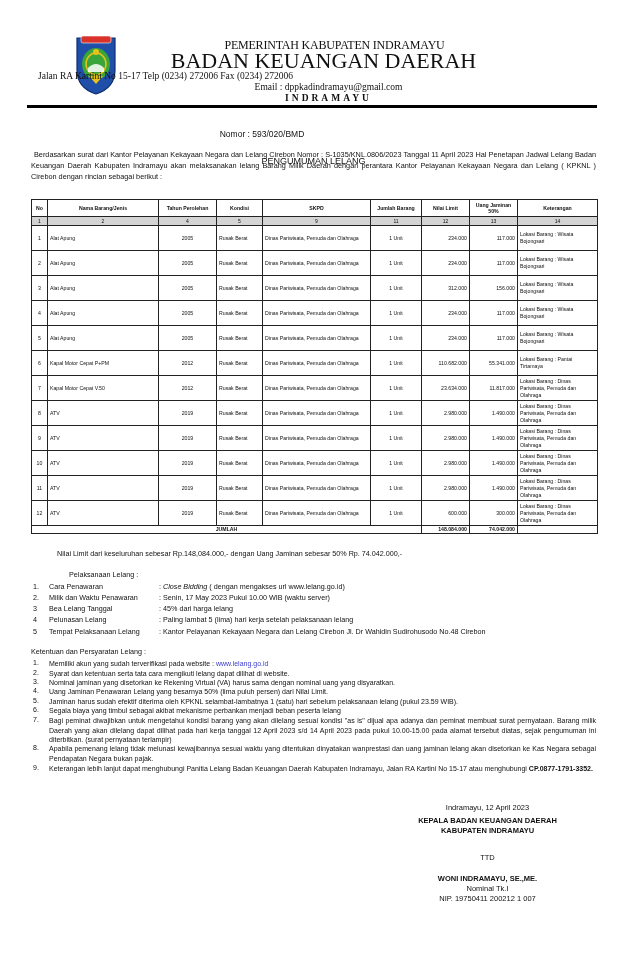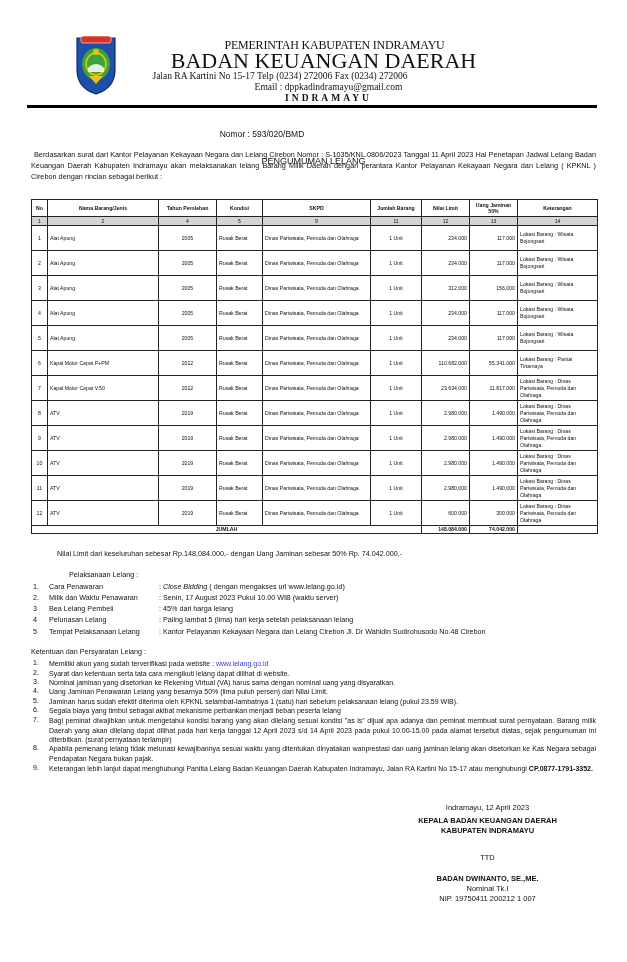--- a/index.html
+++ b/index.html
@@ -3,21 +3,21 @@
 <meta charset="utf-8">
 <style>
   html, body { margin:0; padding:0; background:#ffffff; }
   body { width:627px; height:962px; position:relative; overflow:hidden; color:#111; font-family:"Liberation Sans", sans-serif; }
   .abs { position:absolute; }
   .serif { font-family:"Liberation Serif", serif; }
   
   .logo { left:73px; top:32px; width:46px; height:64px; }
   .lh-gov { left:0; width:627px; top:38px; text-align:center; font-size:12px; letter-spacing:-0.2px; padding-left:30px; box-sizing:border-box;margin-left:6px; }
   .lh-title { left:0; width:627px; top:49px; text-align:center; font-size:22px; letter-spacing:0px; padding-left:20px; box-sizing:border-box; line-height:24px; }
-  .lh-addr { left:0; width:522px; top:71px; text-align:center; font-size:9.5px; padding-left:38px; box-sizing:border-box; }
+  .lh-addr { left:0; width:522px; top:71px; font-size:9.5px; padding-left:38px; box-sizing:border-box; }
   .lh-email { left:0; width:627px; top:82px; text-align:center; font-size:9.5px; padding-left:30px; box-sizing:border-box; }
   .lh-city { left:0; width:627px; top:93px; text-align:center; font-size:9.5px; font-weight:bold; letter-spacing:3px; padding-left:30px; box-sizing:border-box; }
   .rule { left:27px; top:105px; width:570px; height:3px; background:#000; }
   .doc-title { left:0; width:627px; top:116px; text-align:center; font-size:9px; font-weight:normal;margin-top:40px; }
   .doc-num { left:0; width:524px; top:129px; text-align:center; font-size:8.5px; }
   .intro { left:31px; width:565px; top:149px; font-size:7.3px; line-height:11px; text-align:justify; text-indent:3px; }
   
   table.auction { position:absolute; left:31px; top:199px; width:566px; border-collapse:collapse; font-size:5.2px; table-layout:fixed; }
   table.auction th, table.auction td { border:1px solid #222; padding:0 2px; vertical-align:middle; overflow:hidden; }
   table.auction th { font-weight:bold; text-align:center; height:16px; line-height:6px; }
@@ -249,25 +249,25 @@
 <div class="abs sec-h" style="left:31px; top:570px;margin-left:38px;">Pelaksanaan Lelang :</div>
 <div class="abs list" style="left:31px; top:582px; width:570px; height:60px;" id="pelaksanaan-list">
     <div class="li" style="top: 0px; left: 0px;">
       <span class="num" style="left:2px">1.</span>
       <span class="num" style="left:18px">Cara Penawaran</span>
       <span class="num" style="left:128px;white-space:nowrap"><span>: </span><i>Close Bidding</i><span> ( dengan mengakses url www.lelang.go.id)</span></span>
     </div>
     <div class="li" style="top: 11px; left: 0px;">
       <span class="num" style="left:2px">2.</span>
       <span class="num" style="left:18px">Milik dan Waktu Penawaran</span>
-      <span class="num" style="left:128px;white-space:nowrap"><span>: </span><i></i><span>Senin, 17 August 2023 Pukul 10.00  WIB (waktu server)</span></span>
+      <span class="num" style="left:128px;white-space:nowrap"><span>: </span><i></i><span>Senin, 17 May 2023 Pukul 10.00  WIB (waktu server)</span></span>
     </div>
     <div class="li" style="top: 22px; left: 0px;">
       <span class="num" style="left:2px">3</span>
-      <span class="num" style="left:18px">Bea Lelang Pembeli</span>
+      <span class="num" style="left:18px">Bea Lelang Tanggal</span>
       <span class="num" style="left:128px;white-space:nowrap"><span>: </span><i></i><span>45% dari harga lelang</span></span>
     </div>
     <div class="li" style="top: 33px; left: 0px;">
       <span class="num" style="left:2px">4</span>
       <span class="num" style="left:18px">Pelunasan Lelang</span>
       <span class="num" style="left:128px;white-space:nowrap"><span>: </span><i></i><span>Paling lambat 5 (lima) hari kerja setelah pelaksanaan lelang</span></span>
     </div>
     <div class="li" style="top: 45px; left: 0px;">
       <span class="num" style="left:2px">5</span>
       <span class="num" style="left:18px">Tempat Pelaksanaan Lelang</span>
@@ -312,15 +312,15 @@
     <div class="li" style="top: 105px;">
       <span class="n">9.</span>
       <span class="t"><span>Keterangan lebih lanjut dapat menghubungi Panitia Lelang Badan Keuangan Daerah Kabupaten Indramayu, Jalan RA Kartini No 15-17 atau menghubungi </span><b>CP.0877-1791-3352.</b></span>
     </div>
   </div>
 
 <div class="abs sig" style="top:803px;">Indramayu,  12 April 2023</div>
 <div class="abs sig" style="top:816px; font-weight:bold;">KEPALA BADAN KEUANGAN DAERAH</div>
 <div class="abs sig" style="top:826px; font-weight:bold;">KABUPATEN INDRAMAYU</div>
 <div class="abs sig" style="top:853px;text-align:center;">TTD</div>
-<div class="abs sig" style="top:874px; font-weight:bold;">BADAN DWINANTO, SE.,ME.</div>
+<div class="abs sig" style="top:874px; font-weight:bold;">WONI INDRAMAYU, SE.,ME.</div>
 <div class="abs sig" style="top:884px;">Nominal Tk.I</div>
 <div class="abs sig" style="top:894px;">NIP. 19750411 200212 1 007</div>
 
 </body></html>

